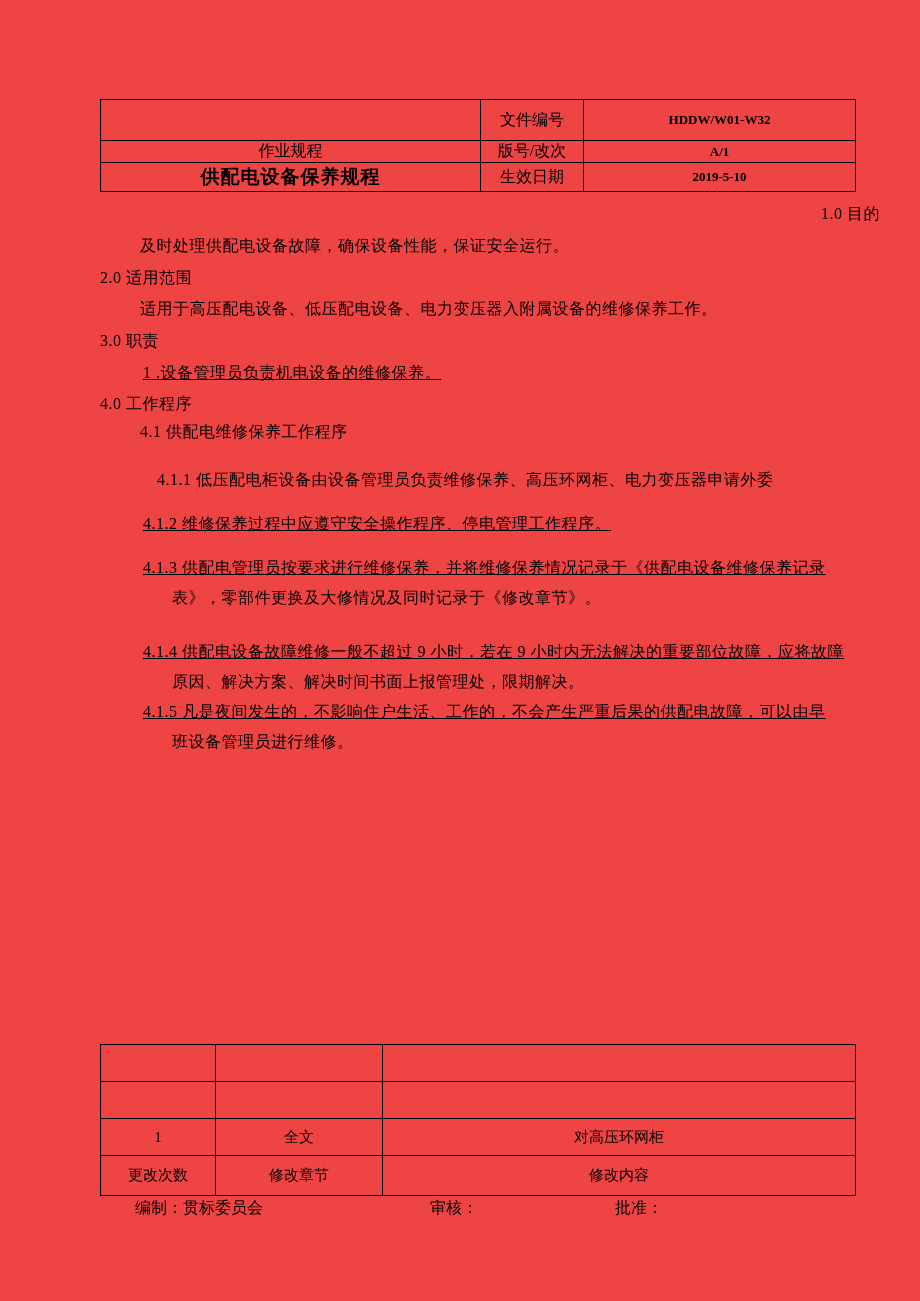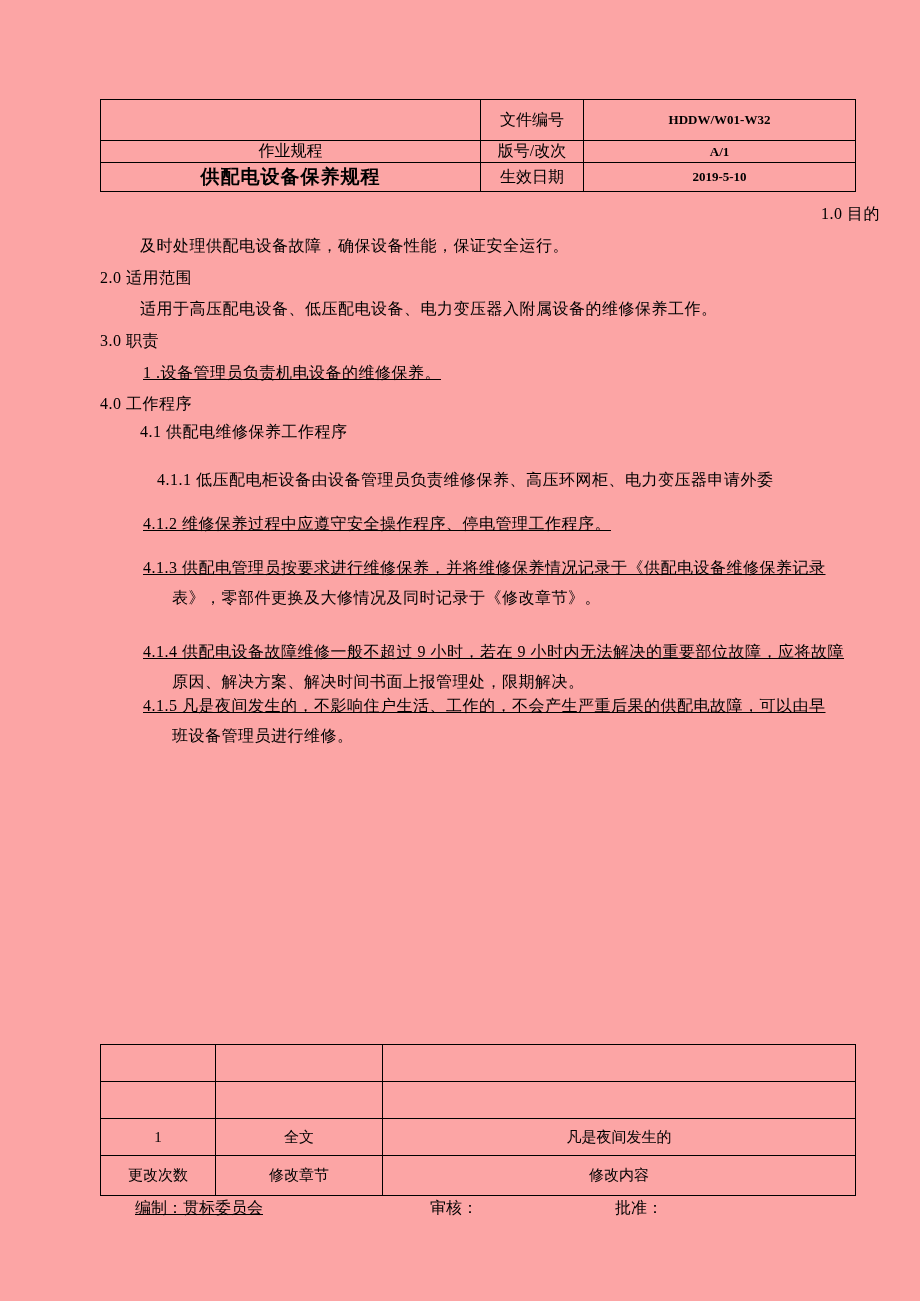--- a/index.html
+++ b/index.html
@@ -1,21 +1,21 @@
 <!DOCTYPE html>
 <html><head>
 <meta charset="utf-8">
 <style>
   * { margin: 0; padding: 0; box-sizing: border-box; }
   html, body { background: #ffffff; }
   .page {
     position: relative;
     width: 920px;
     height: 1301px;
-    background: #fca5a5;
+    background: #ef4444;
     color: #000000;
     font-family: "Liberation Serif", "DejaVu Serif", serif;
     overflow: hidden;
   }
 
   
   .header-table {
     position: absolute;
     left: 100px;
     top: 99px;
@@ -86,21 +86,21 @@
   
   .footer-line {
     position: absolute;
     left: 100px;
     top: 1198px;
     width: 755px;
     height: 24px;
     font-size: 16px;
   }
   .footer-item { position: absolute; white-space: nowrap; }
-  .footer-prepared { left: 35px; text-decoration: underline; }
+  .footer-prepared { left: 35px; }
   .footer-reviewed { left: 330px; }
   .footer-approved { left: 515px; }
 </style>
 </head>
 <body>
 
 <div class="page">
 
   <table class="header-table">
     <tbody>
@@ -130,40 +130,40 @@
     <div class="bline ind-h1" style="margin-top:10px">3.0 职责</div>
     <div class="bline ind-b" style="margin-top:10px">1 .设备管理员负责机电设备的维修保养。</div>
     <div class="bline ind-h1" style="margin-top:9px">4.0 工作程序</div>
     <div class="bline ind-a" style="margin-top:6px">4.1 供配电维修保养工作程序</div>
     <div class="bline ind-d" style="margin-top:26px">4.1.1 低压配电柜设备由设备管理员负责维修保养、高压环网柜、电力变压器申请外委</div>
     <div class="bline ind-b" style="margin-top:22px">4.1.2 维修保养过程中应遵守安全操作程序、停电管理工作程序。</div>
     <div class="bline ind-b" style="margin-top:22px">4.1.3 供配电管理员按要求进行维修保养，并将维修保养情况记录于《供配电设备维修保养记录</div>
     <div class="bline ind-f" style="margin-top:8px">表》，零部件更换及大修情况及同时记录于《修改章节》。</div>
     <div class="bline ind-b" style="margin-top:32px">4.1.4 供配电设备故障维修一般不超过 9 小时，若在 9 小时内无法解决的重要部位故障，应将故障</div>
     <div class="bline ind-f" style="margin-top:8px">原因、解决方案、解决时间书面上报管理处，限期解决。</div>
-    <div class="bline ind-b" style="margin-top:2px">4.1.5 凡是夜间发生的，不影响住户生活、工作的，不会产生严重后果的供配电故障，可以由早</div>
+    <div class="bline ind-b" style="margin-top:8px">4.1.5 凡是夜间发生的，不影响住户生活、工作的，不会产生严重后果的供配电故障，可以由早</div>
     <div class="bline ind-f" style="margin-top:8px">班设备管理员进行维修。</div>
   </div>
 
   <table class="rev-table">
     <tbody>
         <tr class="rev-row-empty">
       <td class="rev-col1"></td>
       <td class="rev-col2"></td>
       <td class="rev-col3"></td>
     </tr>
     <tr class="rev-row-empty">
       <td class="rev-col1"></td>
       <td class="rev-col2"></td>
       <td class="rev-col3"></td>
     </tr>
     <tr class="rev-row-data">
       <td class="rev-col1">1</td>
       <td class="rev-col2">全文</td>
-      <td class="rev-col3">凡是夜间发生的</td>
+      <td class="rev-col3">对高压环网柜</td>
     </tr>
     <tr class="rev-row-head">
       <td class="rev-col1">更改次数</td>
       <td class="rev-col2">修改章节</td>
       <td class="rev-col3">修改内容</td>
     </tr>
   </tbody>
     </table>
 
   <div class="footer-line">

